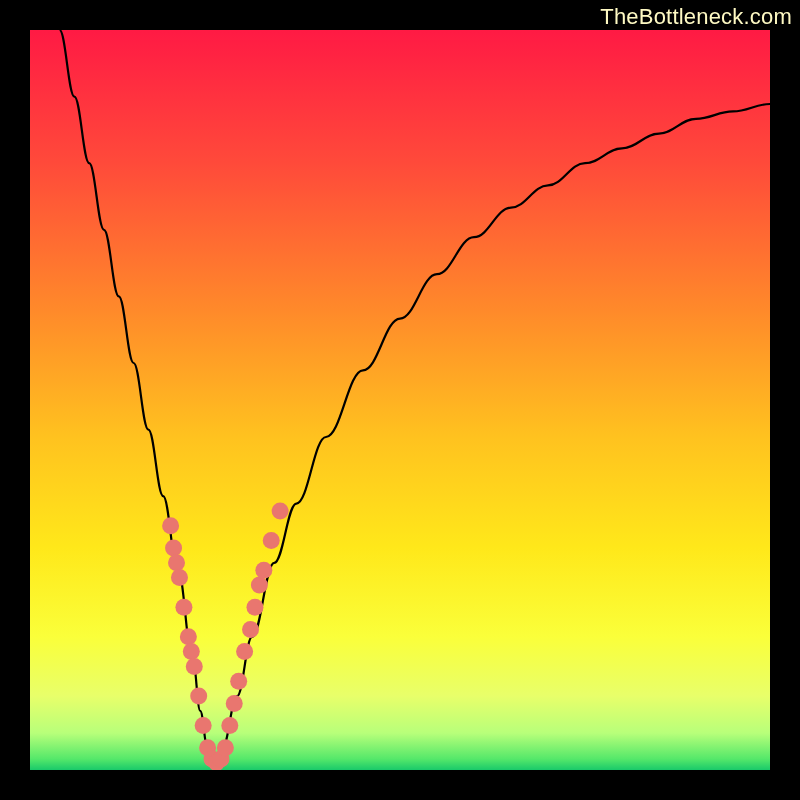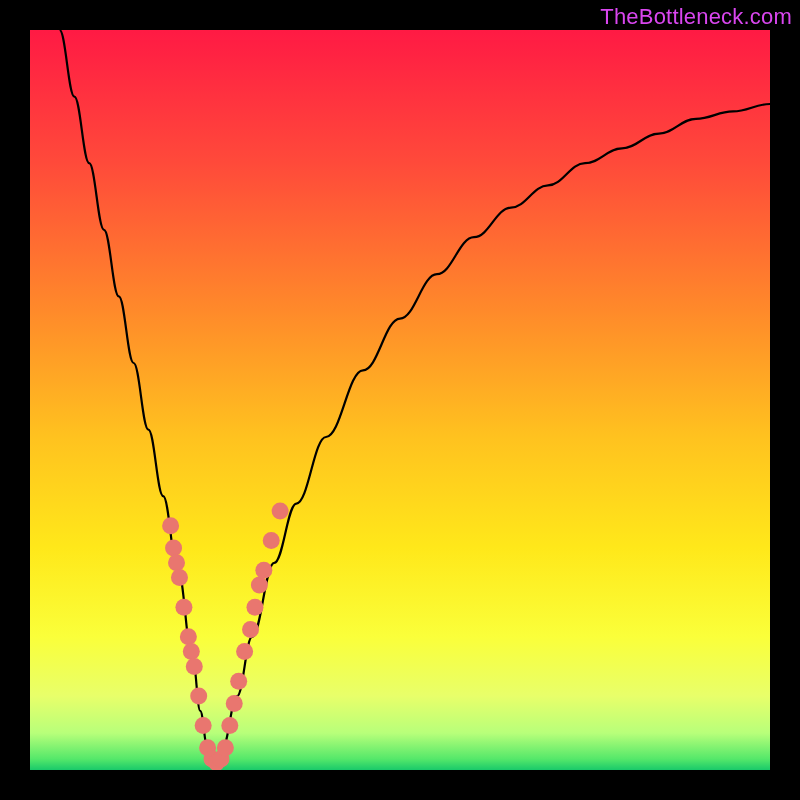--- a/index.html
+++ b/index.html
@@ -23,21 +23,21 @@
     position: absolute;
     left: 0;
     top: 0;
     width: 740px;
     height: 740px;
   }
   .watermark {
     position: absolute;
     top: 4px;
     right: 8px;
-    color: #d946ef;
+    color: #fef9c3;
     font-size: 22px;
     font-weight: 500;
     letter-spacing: 0.2px;
   }
 </style>
 </head>
 <body>
 
 <div class="watermark">TheBottleneck.com</div>
 

